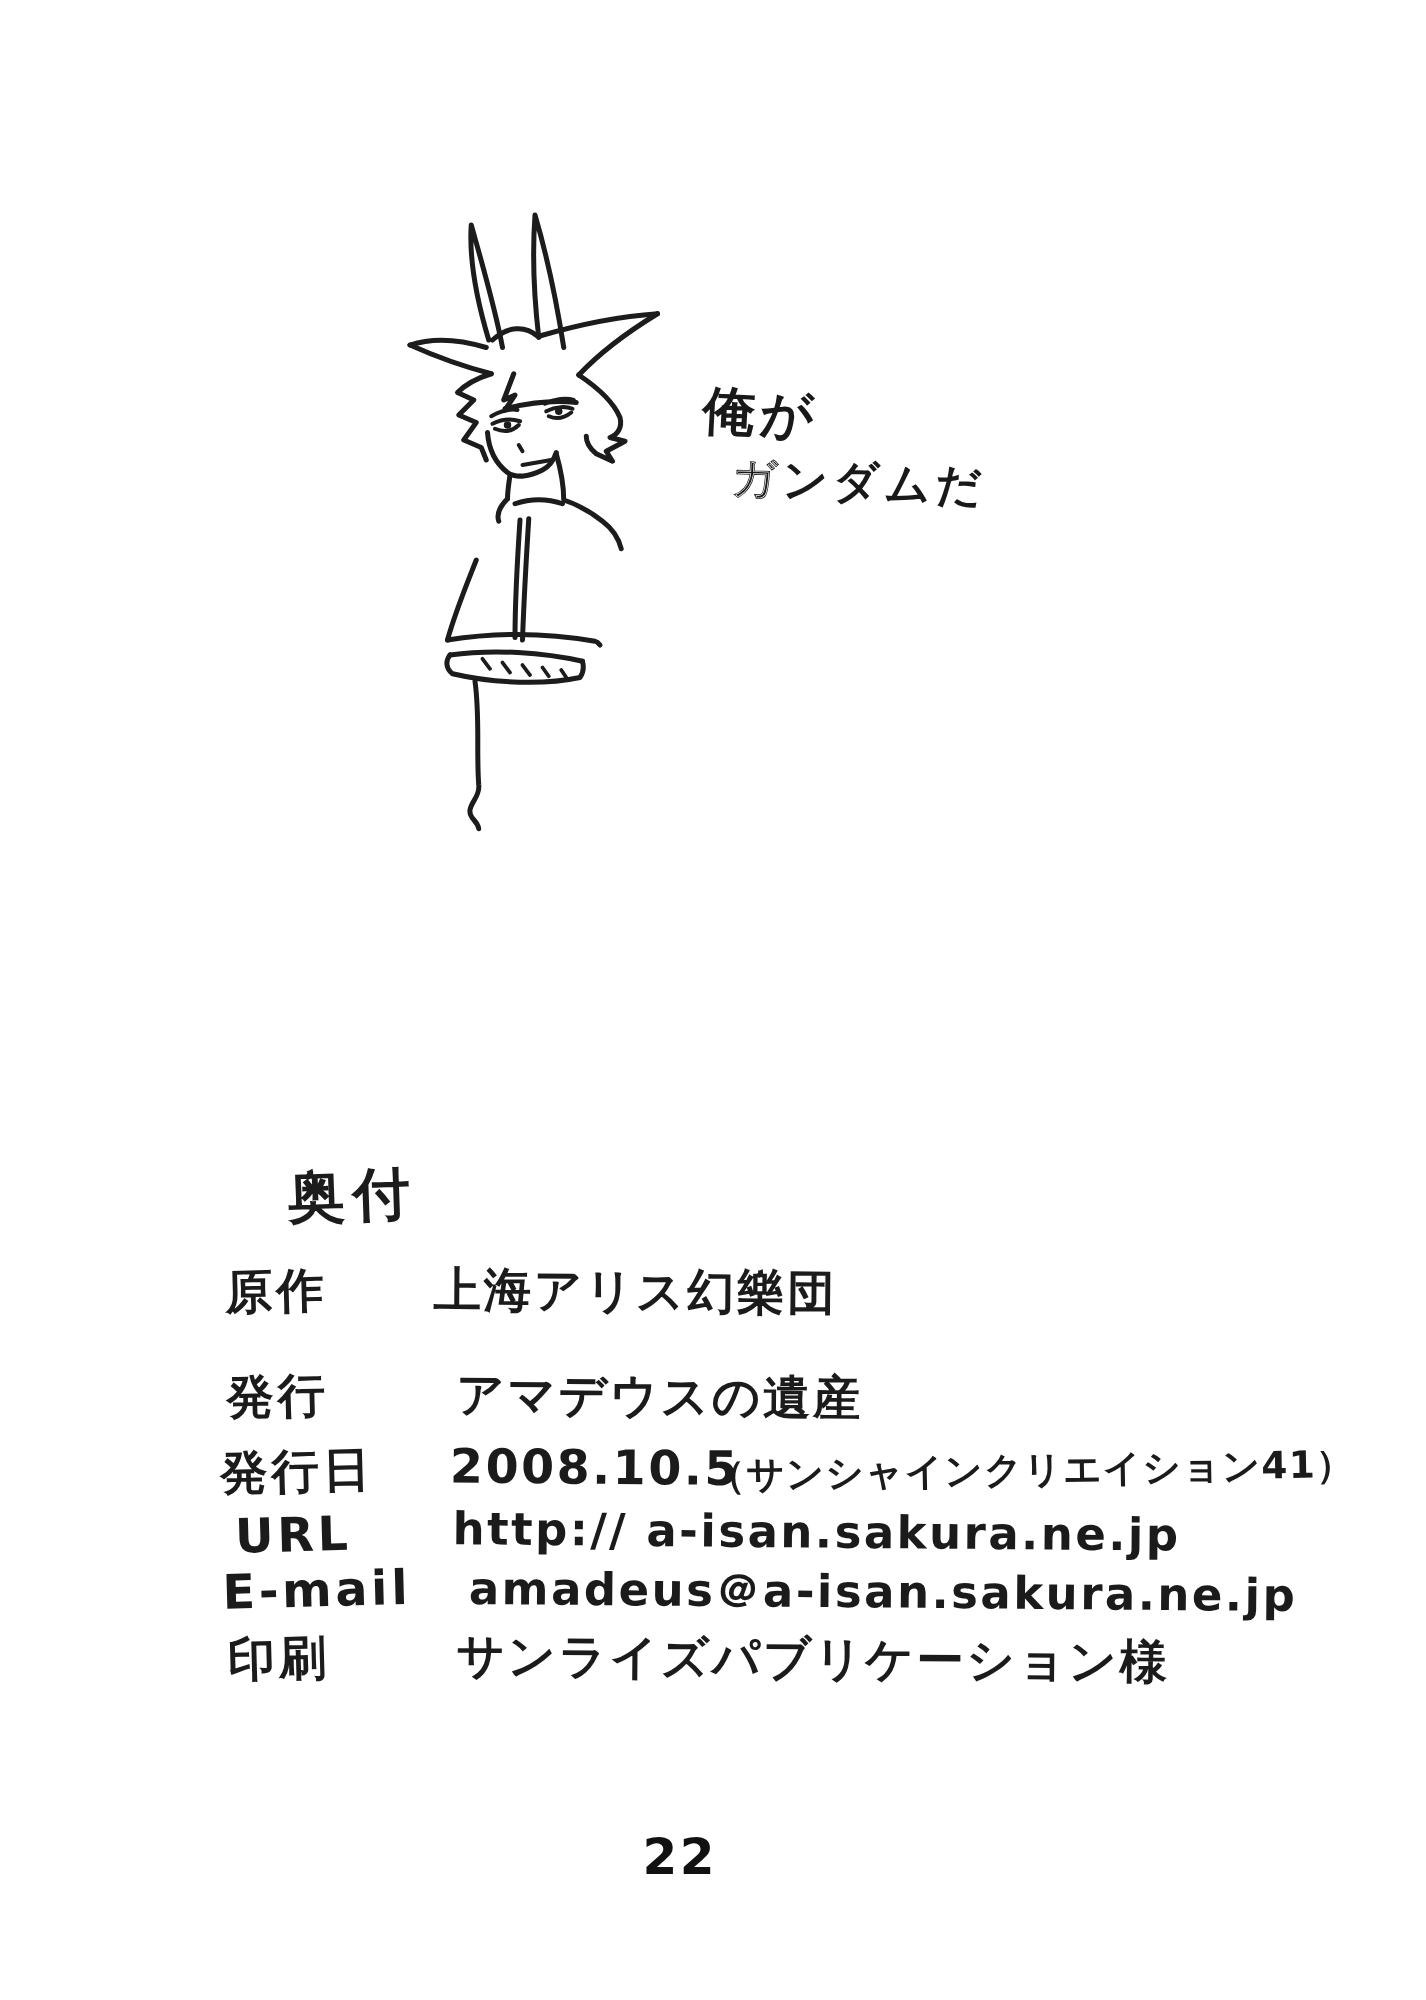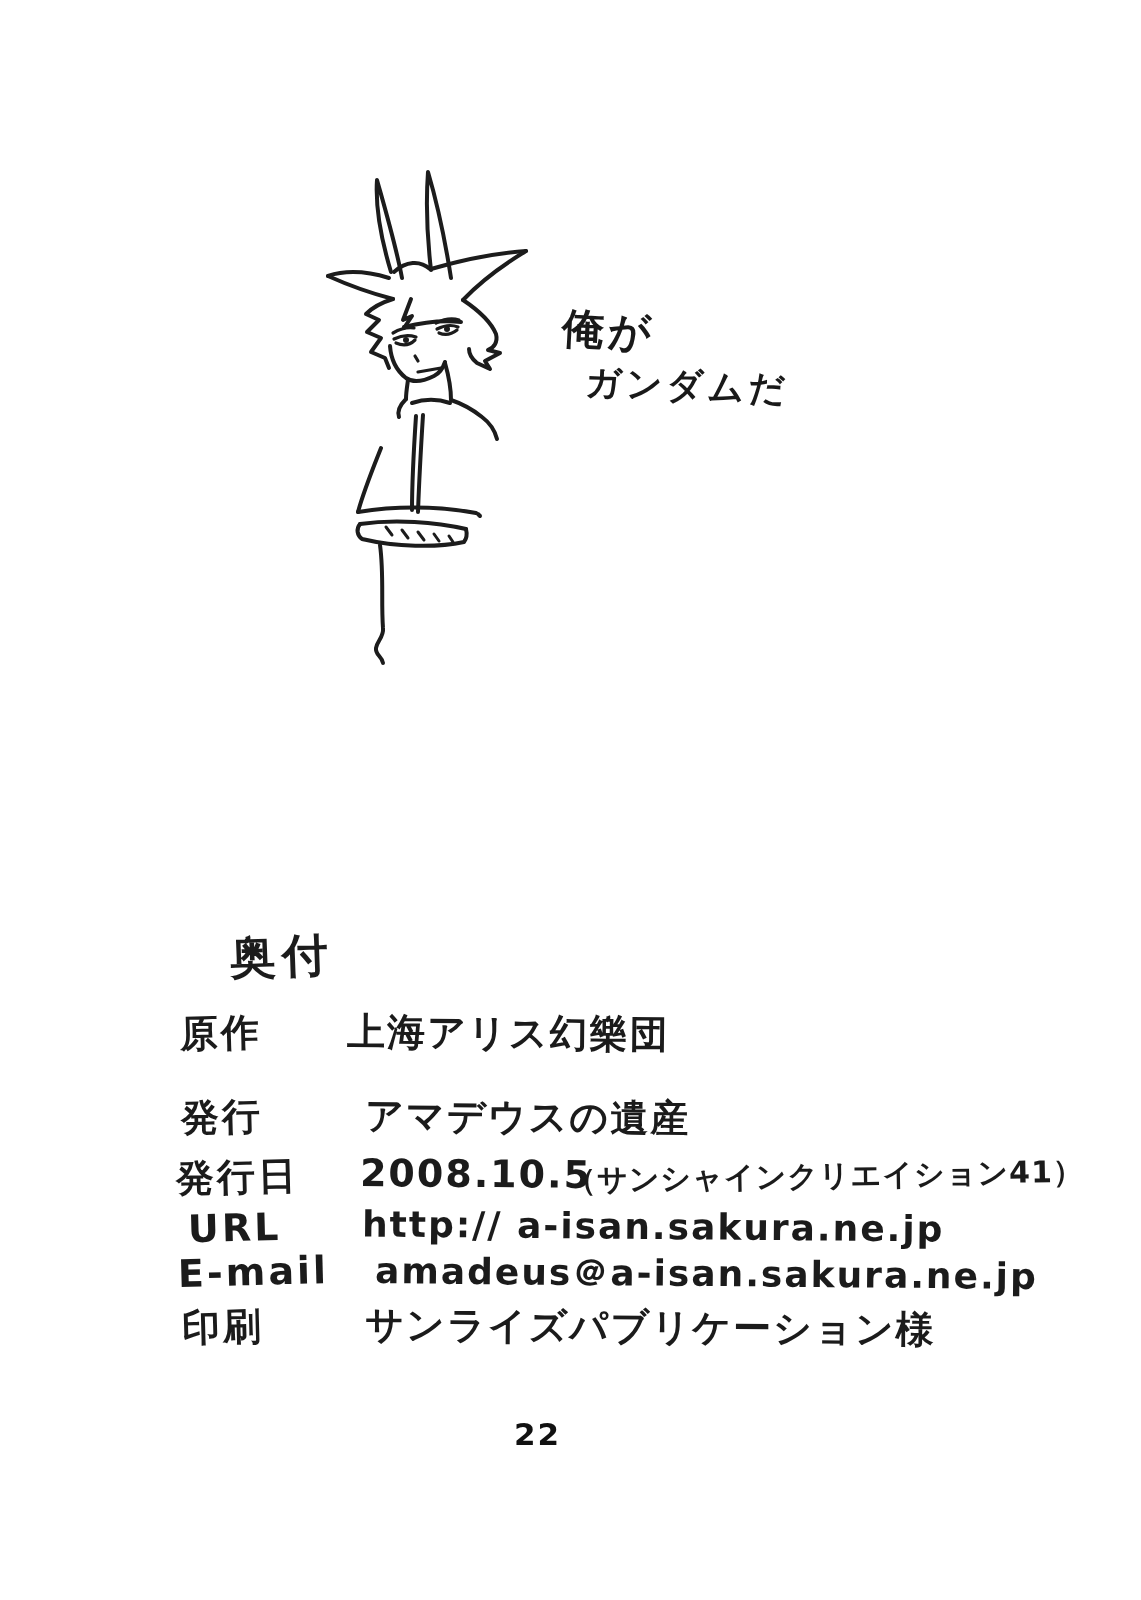--- a/index.html
+++ b/index.html
@@ -55,22 +55,22 @@
   .r1 { top: 1092px; } .r1 .lab { left: 181px; } .r1 .val { left: 365px; }
   .r2 { top: 1152px; } .r2 .lab { left: 176px; } .r2 .val { left: 360px; }
   .r2 .note { left: 566px; top: 4px; }
   .r3 { top: 1206px; } .r3 .lab { left: 188px; } .r3 .val { left: 362px; font-size: 36px; }
   .r4 { top: 1250px; } .r4 .lab { left: 178px; } .r4 .val { left: 375px; font-size: 36px; }
   .r5 { top: 1302px; } .r5 .lab { left: 182px; } .r5 .val { left: 365px; }
 
   .pagenum {
     position: absolute;
     left: 514px;
-    top: 1416px;
-    font-size: 31px;
+    top: 1463px;
+    font-size: 40px;
     font-weight: bold;
     color: #111111;
     letter-spacing: 2px;
   }
 </style>
 </head>
 <body>
 
 <div class="page">
 

